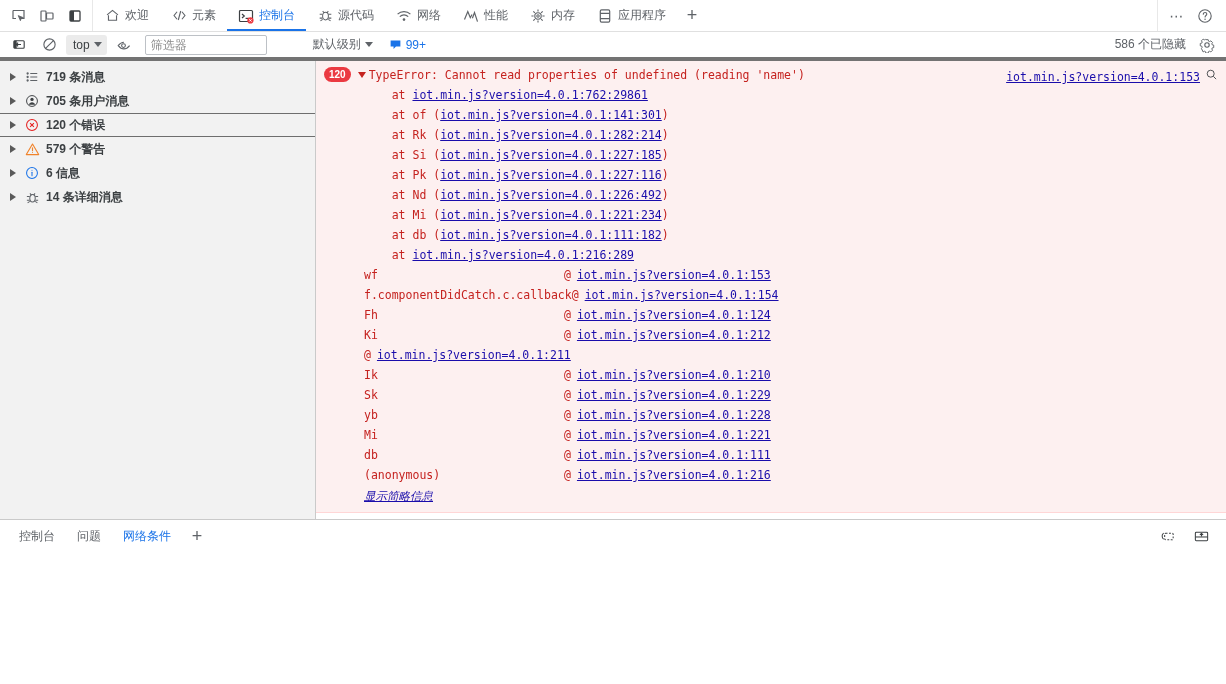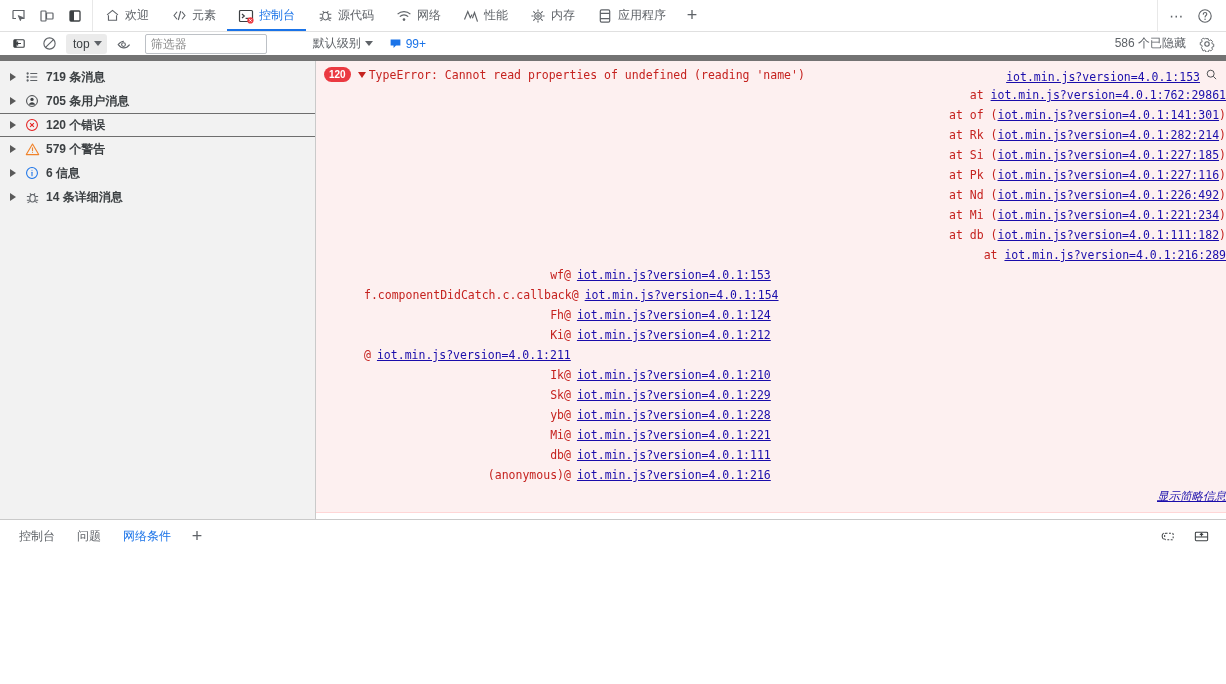--- a/index.html
+++ b/index.html
@@ -63,21 +63,21 @@
     margin-left: auto;
   }
   .dots { letter-spacing: 1.5px; font-size: 14px; color: #5f6368; line-height: 10px; }
 
   
   .filterbar {
     height: 29px;
     flex: 0 0 29px;
     display: flex; align-items: center;
     background: #fff;
-    border-bottom: 6px solid #737373;
+    border-bottom: 4px solid #737373;
     padding: 0 6px 0 6px;
     gap: 4px;
   }
   .ctxsel {
     display: flex; align-items: center; gap: 4px;
     background: #ebebeb;
     border-radius: 3px;
     padding: 2px 5px 2px 7px;
     height: 20px;
     cursor: pointer;
@@ -167,21 +167,20 @@
   }
   .side-label { white-space: nowrap; }
 
   
   .console {
     flex: 1 1 auto;
     background: #fff;
     overflow: hidden;
     position: relative;
     min-width: 0;
-    text-align: right;
   }
   .msg-error {
     background: #fdf0f0;
     border-bottom: 1px solid #ffd6d6;
     padding: 1px 0 6px 0;
     position: relative;
     font-family: "DejaVu Sans Mono", monospace;
     font-size: 11.5px;
     line-height: 20px;
     color: #c5221f;

